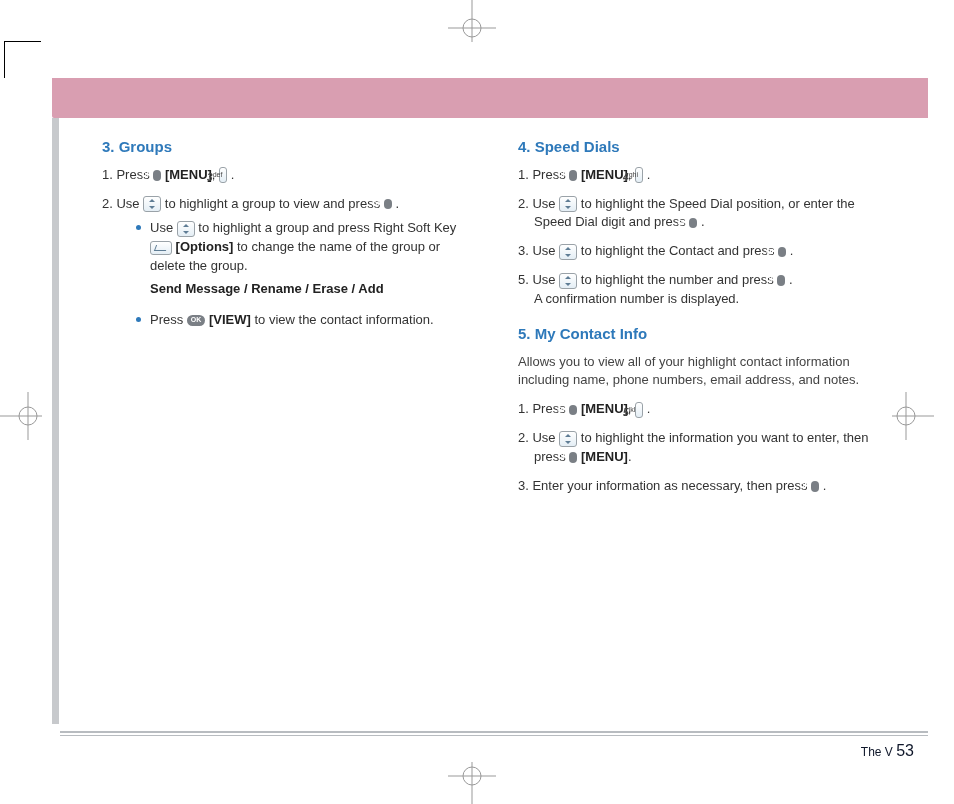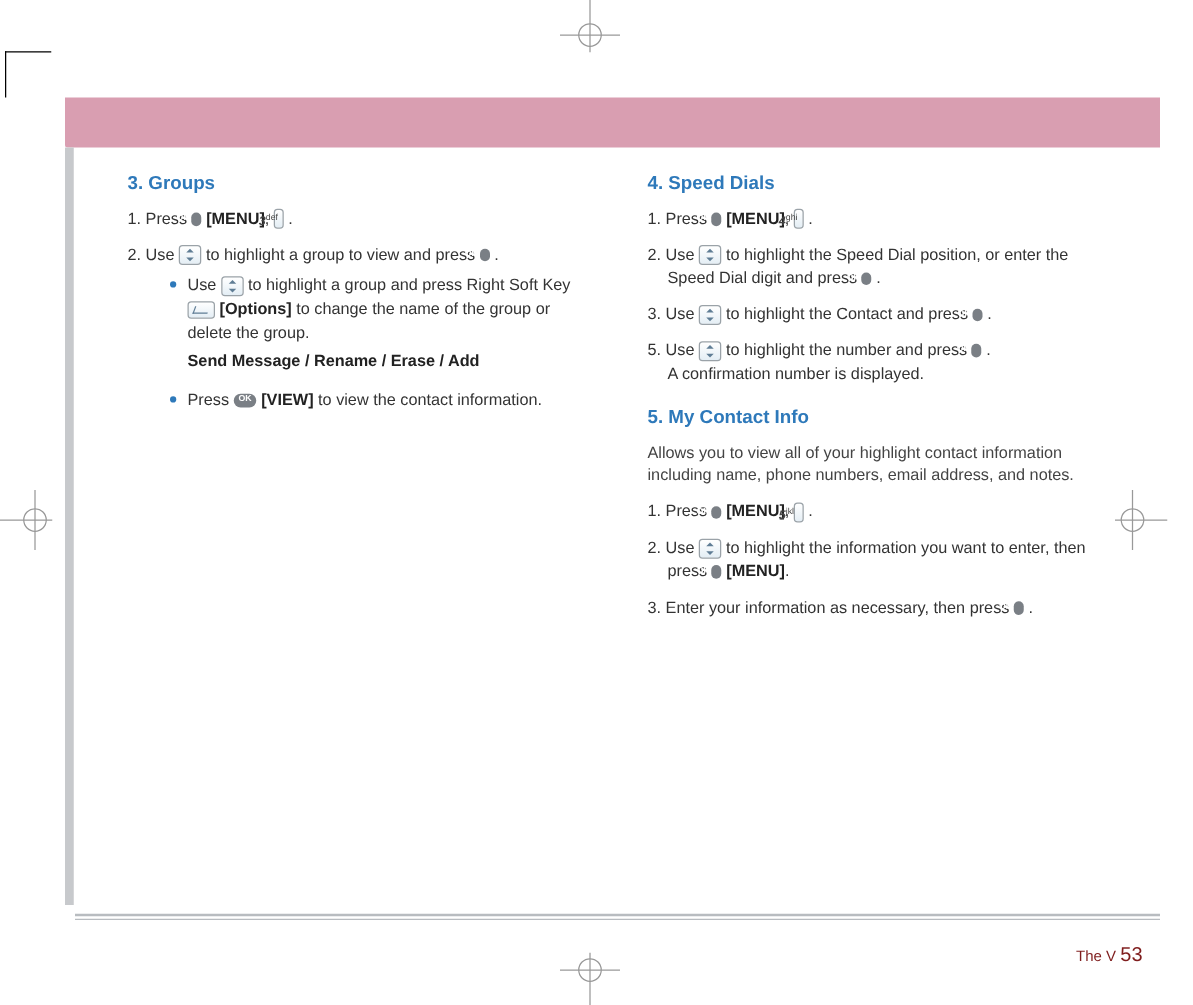--- a/index.html
+++ b/index.html
@@ -28,21 +28,21 @@
   .k-nav:before,.k-nav:after{content:"";position:absolute;left:5px;width:0;height:0;border-left:3px solid transparent;border-right:3px solid transparent}
   .k-nav:before{top:2px;border-bottom:3px solid #5f7d95}
   .k-nav:after{bottom:2px;border-top:3px solid #5f7d95}
   .k-num{display:inline-block;vertical-align:middle;border:1px solid #9aa2a8;border-radius:3px;background:linear-gradient(#fff,#e4eef5);padding:0 3px;font-size:10px;font-style:italic;font-weight:bold;color:#444;line-height:14px;height:14px}
   .k-num sup{font-size:7px;font-style:normal;font-weight:normal}
   .k-soft{display:inline-block;vertical-align:middle;width:20px;height:12px;border:1px solid #9aa2a8;border-radius:3px;background:linear-gradient(#fff,#e4eef5);position:relative}
   .k-soft:before{content:"";position:absolute;left:4px;top:3px;width:11px;height:5px;border-bottom:1px solid #5f7d95;border-left:1px solid #5f7d95;transform:skewX(-20deg)}
   b{font-weight:bold;color:#222}
   .subopts{font-weight:bold;color:#222;margin-left:0;margin-top:4px}
   .footer-rule{position:absolute;left:60px;right:26px;bottom:68px;height:2px;border-top:2px solid #b8bcc0;border-bottom:1px solid #b8bcc0}
-  .footer{position:absolute;right:40px;bottom:28px;font-size:12px;color:#7f1d1d}
+  .footer{position:absolute;right:40px;bottom:42px;font-size:12px;color:#0f172a}
   .footer .pn{font-size:16px}
 </style>
 </head>
 <body>
 
 <div class="page">
   <div class="crop-tl"></div>
 
   <svg class="regmark crop-topmark" width="48" height="42">
       <line x1="24" y1="0" x2="24" y2="42"></line>

